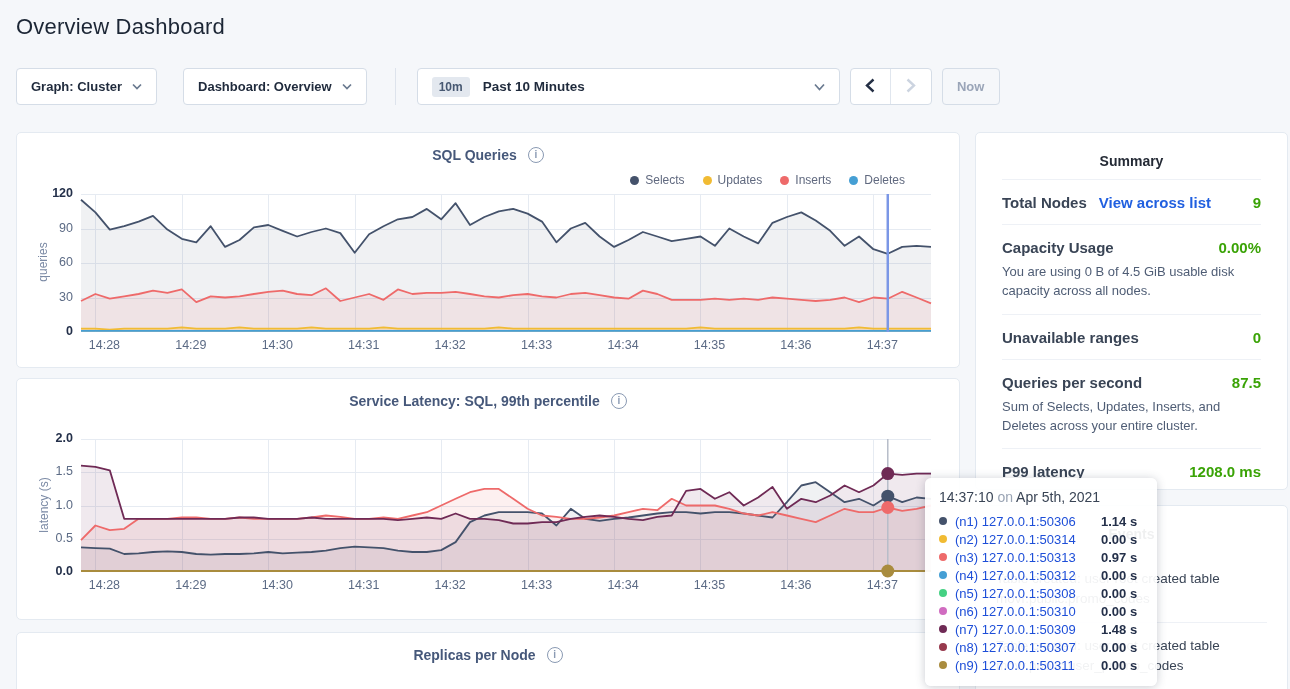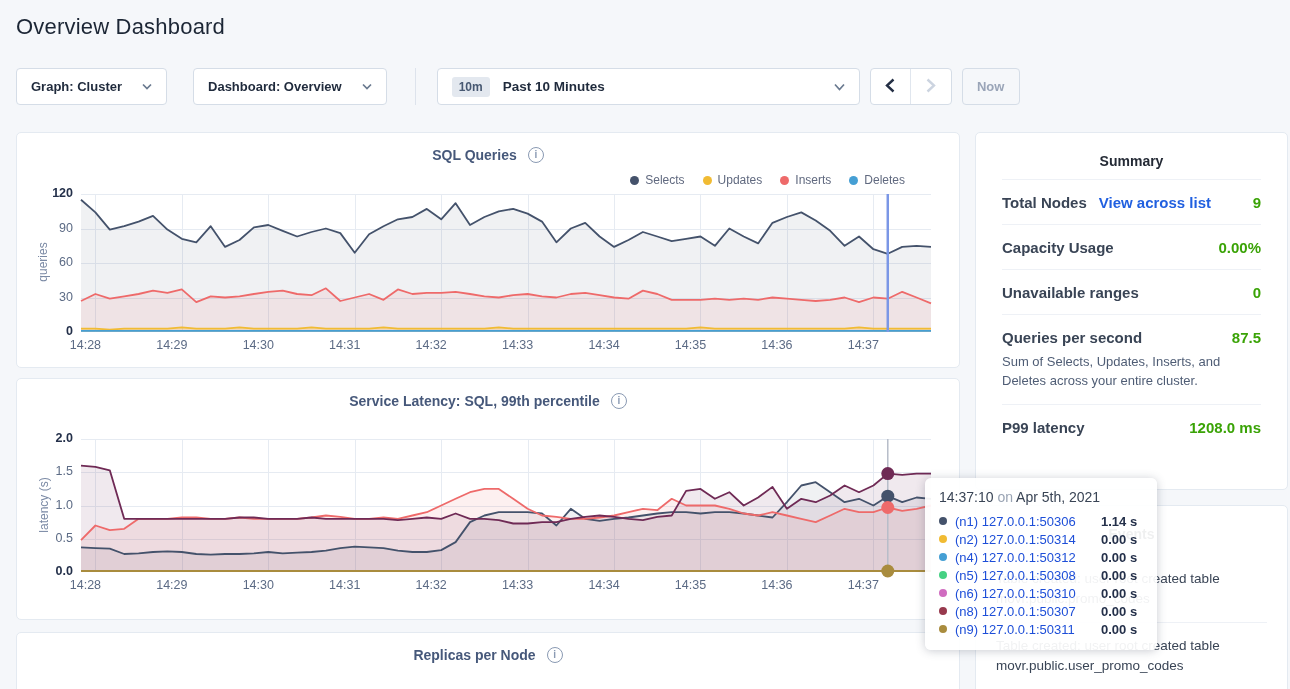--- a/index.html
+++ b/index.html
@@ -6,21 +6,21 @@
   html,body { background:#f5f7fa; }
   .page {
     position: relative; width: 1290px; height: 689px; overflow: hidden;
     background:#f5f7fa; font-family:"Liberation Sans", sans-serif; color:#394455;
   }
   .page-title { position:absolute; left:16px; top:14px; font-size:22px; font-weight:500; color:#1c2635; letter-spacing:.2px; }
 
   
   .controls { position:absolute; left:16px; top:68px; display:flex; align-items:center; height:37px; }
   .dd, .time-dd, .nav-group, .now-btn { background:#fff; border:1px solid #d5dde7; border-radius:4px; height:37px; }
-  .dd { display:flex; align-items:center; gap:20px; padding:0 14px; font-size:13px; font-weight:700; color:#1f2a3c; cursor:pointer; }
+  .dd { display:flex; align-items:center; gap:10px; padding:0 14px; font-size:13px; font-weight:700; color:#1f2a3c; cursor:pointer; }
   .dd.graph { margin-right:26px; }
   .vdiv { width:1px; height:37px; background:#dde3ec; margin:0 21px 0 28px; }
   .time-dd { display:flex; align-items:center; width:423px; padding:0 14px; cursor:pointer; }
   .time-badge { background:#e3e8ef; border-radius:3px; padding:3px 7px; font-size:12px; font-weight:700; color:#475872; }
   .time-label { margin-left:13px; font-size:13.5px; font-weight:700; color:#1f2a3c; }
   .chev { color:#69798f; display:flex; align-items:center; }
   .chev.right { margin-left:auto; }
   .nav-group { margin-left:10px; display:flex; overflow:hidden; }
   .nav-group button { width:40px; height:35px; border:0; background:transparent; display:flex; align-items:center; justify-content:center; cursor:pointer; }
   .nav-group button:first-child { border-right:1px solid #e0e6ee; }
@@ -44,21 +44,21 @@
   .legend { position:absolute; right:54px; top:40px; display:flex; gap:18px; }
   .legend-item { display:flex; align-items:center; gap:6px; font-size:12px; color:#60697f; }
   .legend-dot { width:9px; height:9px; border-radius:50%; }
   .chart-body { position:relative; margin-left:64px; width:850px; border-bottom:1px solid #d7dde6; }
   .chart-body.sql-body { margin-top:31px; height:138px; }
   .chart-body.lat-body { margin-top:30px; height:133px; }
   .chart-body svg { position:absolute; left:0; top:0; overflow:visible; }
   .ytick { position:absolute; width:40px; left:-48px; text-align:right; font-size:12.5px; color:#5c6b85; }
   .ytick.bold { font-weight:700; color:#24304a; }
   .ylabel { position:absolute; text-align:center; font-size:12px; color:#7b8aa5; transform:rotate(-90deg); }
-  .x-ticks { position:relative; margin-left:54px; width:850px; height:16px; margin-top:6px; }
+  .x-ticks { position:relative; margin-left:73px; width:850px; height:16px; margin-top:6px; }
   .x-ticks span { position:absolute; transform:translateX(-50%); font-size:12.5px; color:#5c6b85; white-space:nowrap; }
 
   
   .summary-card { height:358px; padding:0 26px; }
   .panel-header { text-align:center; font-size:14px; font-weight:700; color:#242a35; padding:20px 0 10px; }
   .sum-row { border-top:1px solid #eef1f6; padding:14px 0 13px; }
   .sum-row:first-of-type { border-top:none; }
   .sum-main { display:flex; align-items:baseline; }
   .sum-label { font-size:15px; font-weight:700; color:#394455; }
   .sum-link { font-size:15px; font-weight:700; color:#2160e0; margin-left:12px; cursor:pointer; }
@@ -284,20 +284,21 @@
             <span class="sum-link">View across list</span>
             <span class="sum-value">9</span>
           </div>
         </div>
 
         <div class="sum-row">
           <div class="sum-main">
             <span class="sum-label">Capacity Usage</span>
             <span class="sum-value">0.00%</span>
           </div>
+          <div class="sum-sub">You are using 0 B of 4.5 GiB usable disk capacity across all nodes.</div>
         </div>
 
         <div class="sum-row">
           <div class="sum-main">
             <span class="sum-label">Unavailable ranges</span>
             <span class="sum-value">0</span>
           </div>
         </div>
 
         <div class="sum-row">
@@ -337,35 +338,45 @@
           <span class="t-dot" style="background: rgb(68, 82, 107);"></span>
           <span class="t-label">(n1) 127.0.0.1:50306</span>
           <span class="t-val">1.14 s</span>
         </div>
         <div class="t-row">
           <span class="t-dot" style="background: rgb(241, 187, 51);"></span>
           <span class="t-label">(n2) 127.0.0.1:50314</span>
           <span class="t-val">0.00 s</span>
         </div>
         <div class="t-row">
+          <span class="t-dot" style="background: rgb(238, 106, 106);"></span>
+          <span class="t-label">(n3) 127.0.0.1:50313</span>
+          <span class="t-val">0.97 s</span>
+        </div>
+        <div class="t-row">
           <span class="t-dot" style="background: rgb(69, 159, 212);"></span>
           <span class="t-label">(n4) 127.0.0.1:50312</span>
           <span class="t-val">0.00 s</span>
         </div>
         <div class="t-row">
           <span class="t-dot" style="background: rgb(69, 209, 131);"></span>
           <span class="t-label">(n5) 127.0.0.1:50308</span>
           <span class="t-val">0.00 s</span>
         </div>
         <div class="t-row">
           <span class="t-dot" style="background: rgb(208, 108, 192);"></span>
           <span class="t-label">(n6) 127.0.0.1:50310</span>
           <span class="t-val">0.00 s</span>
         </div>
         <div class="t-row">
+          <span class="t-dot" style="background: rgb(111, 42, 85);"></span>
+          <span class="t-label">(n7) 127.0.0.1:50309</span>
+          <span class="t-val">1.48 s</span>
+        </div>
+        <div class="t-row">
           <span class="t-dot" style="background: rgb(151, 57, 77);"></span>
           <span class="t-label">(n8) 127.0.0.1:50307</span>
           <span class="t-val">0.00 s</span>
         </div>
         <div class="t-row">
           <span class="t-dot" style="background: rgb(169, 140, 62);"></span>
           <span class="t-label">(n9) 127.0.0.1:50311</span>
           <span class="t-val">0.00 s</span>
         </div>
       </div>

